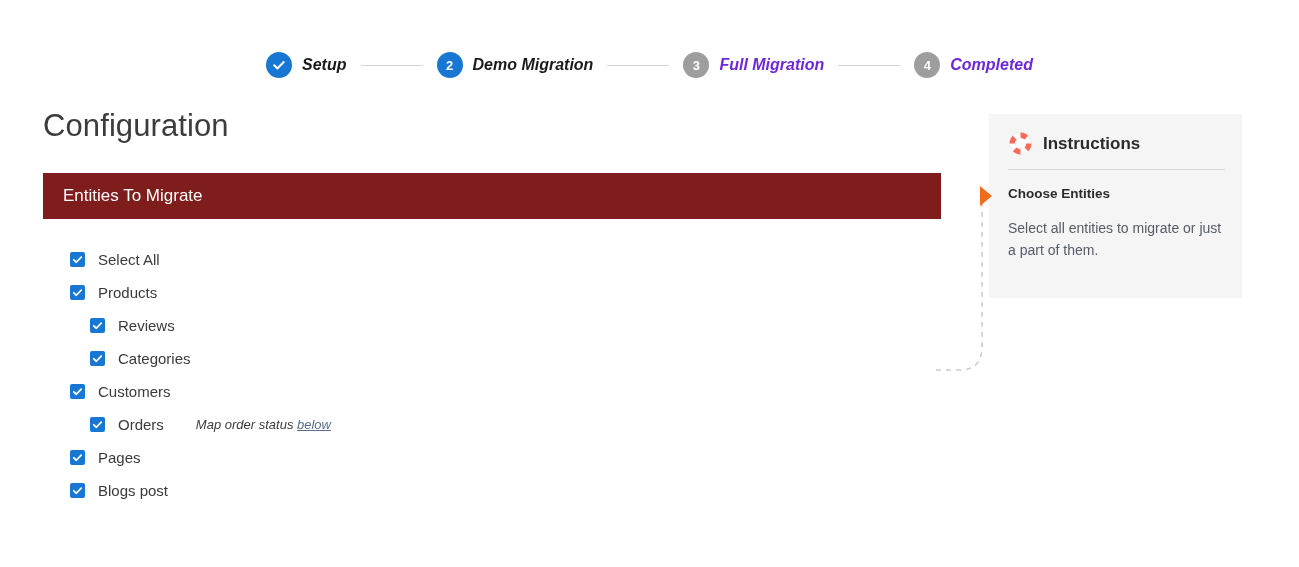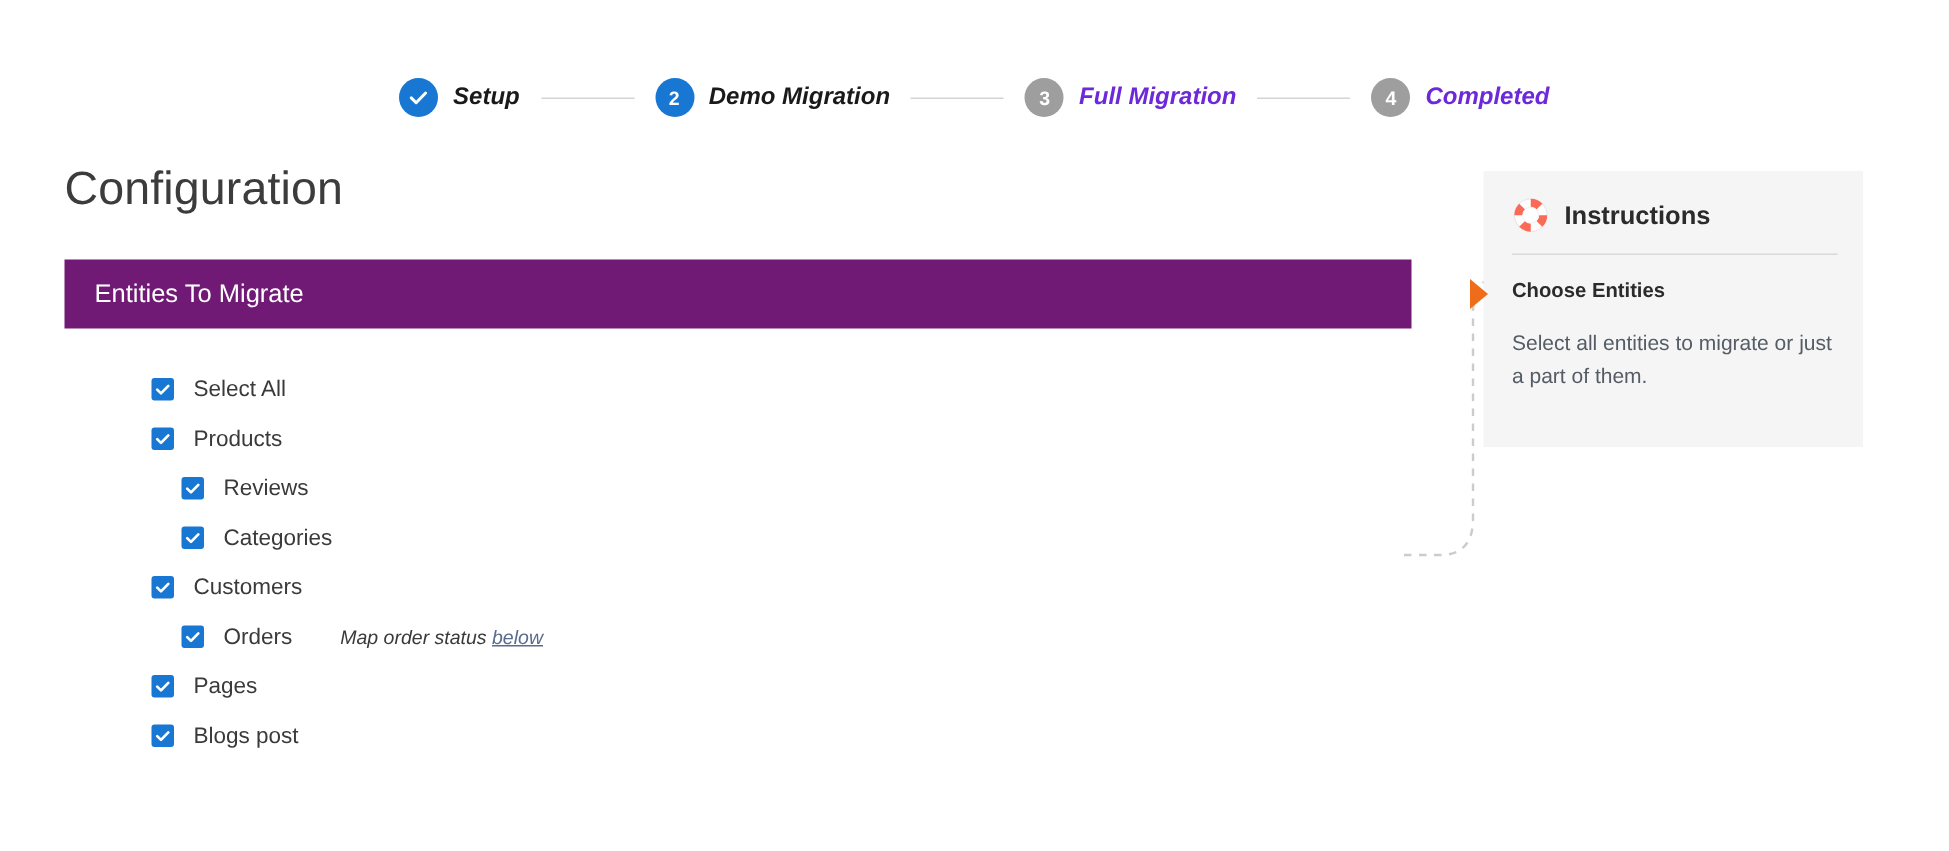--- a/index.html
+++ b/index.html
@@ -79,33 +79,33 @@
     letter-spacing: 0.1px;
   }
 
   
   .entities-bar {
     position: absolute;
     left: 43px;
     top: 173px;
     width: 898px;
     height: 46px;
-    background: #701a75;
+    background: #7f1d1d;
     display: flex;
     align-items: center;
   }
   .entities-bar-title {
     color: #ffffff;
     font-size: 17px;
     margin-left: 20px;
   }
 
   .entities-list {
     position: absolute;
-    left: 59px;
+    left: 28px;
     top: 243px;
     width: 898px;
   }
   .entity-row {
     display: flex;
     align-items: center;
     height: 33px;
   }
   .entity-row.lvl0 { padding-left: 42px; }
   .entity-row.lvl1 { padding-left: 62px; align-items: center; }

